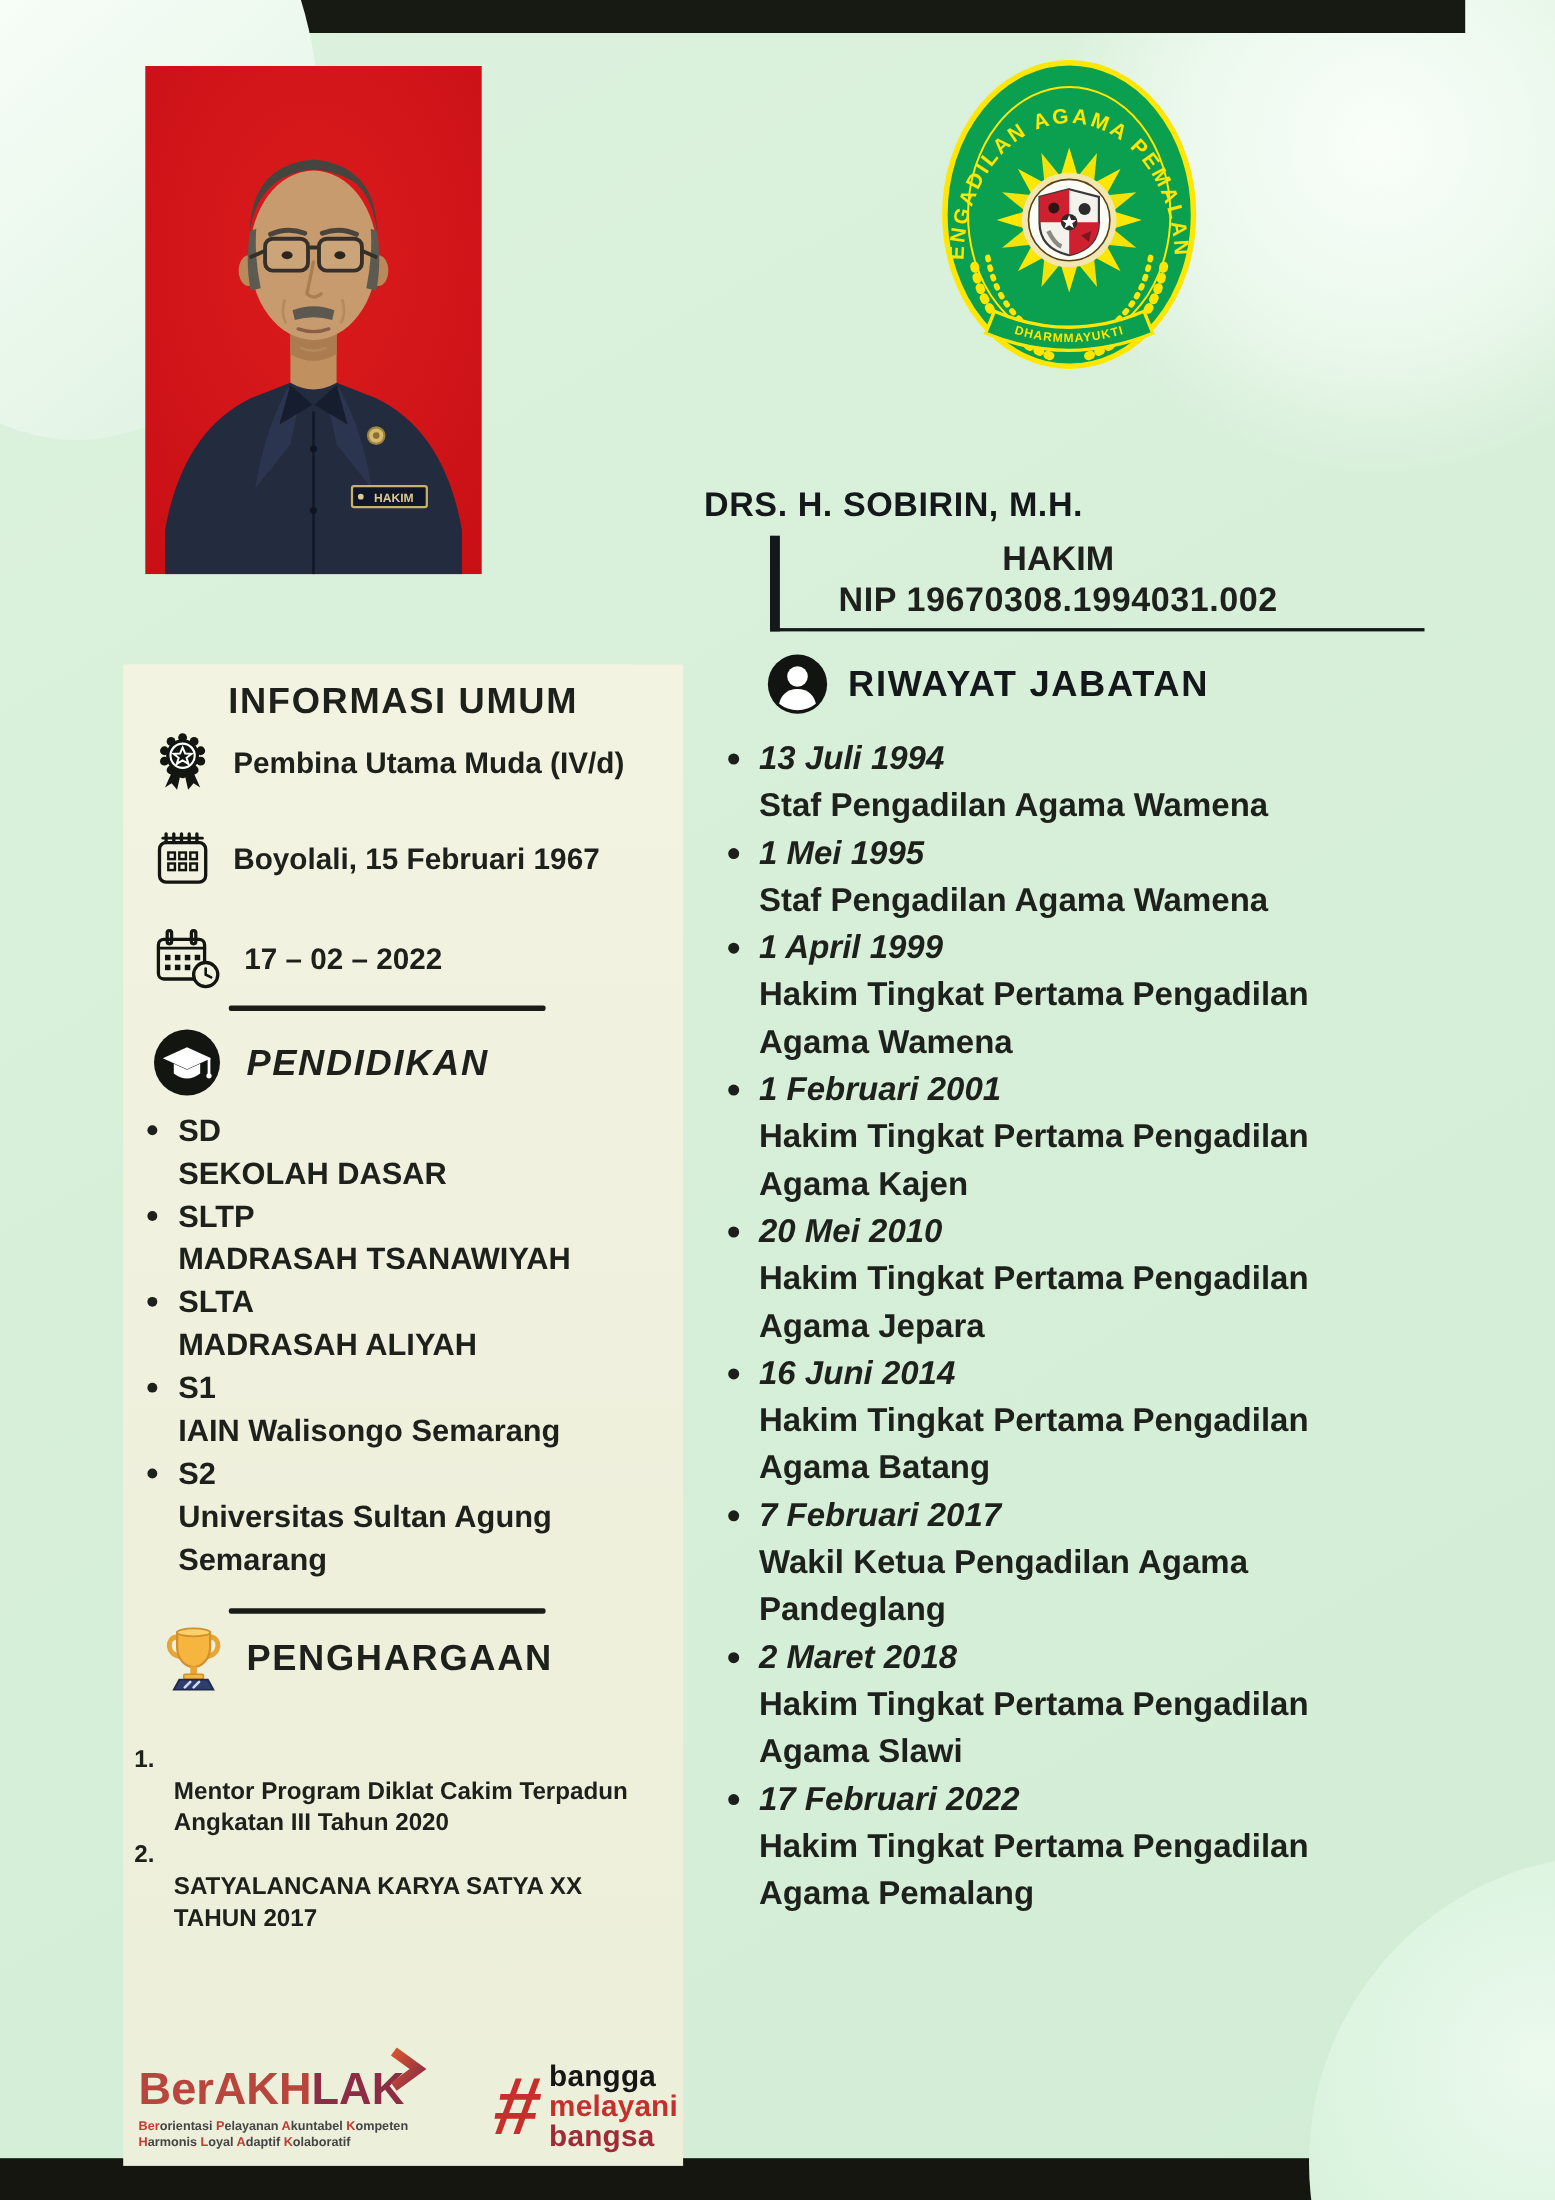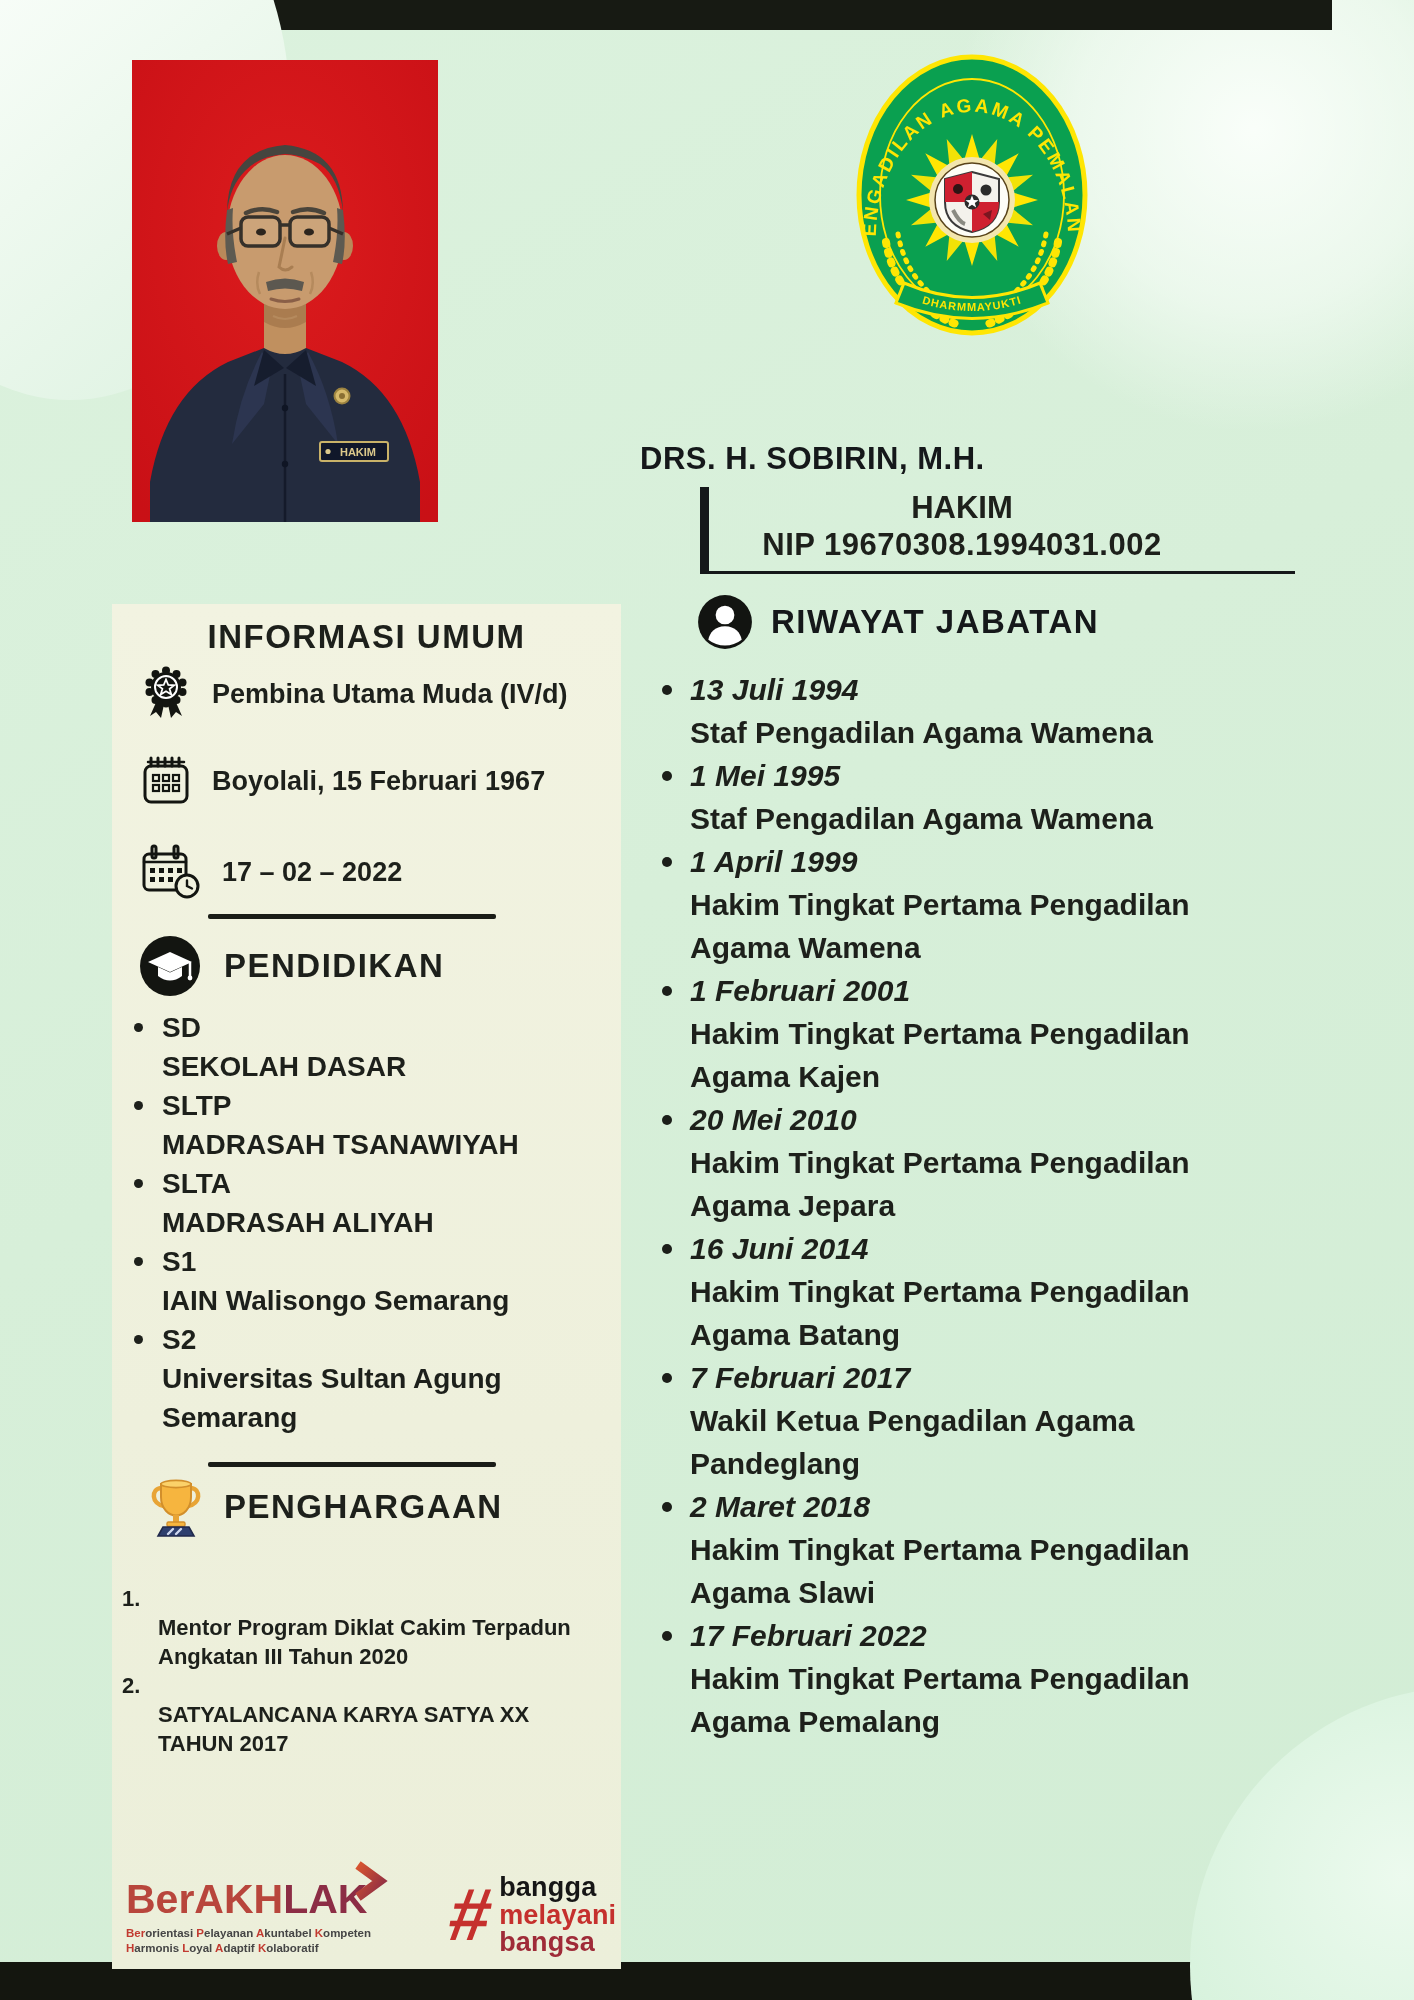--- a/index.html
+++ b/index.html
@@ -24,21 +24,21 @@
   .panel{position:absolute;left:112px;top:568px;width:509px;height:1365px;z-index:3;
          background:linear-gradient(180deg,#f2f3e1 0%,#eef0dc 60%,#ecefda 100%);margin-top:36px;}
   .panel-title{position:absolute;top:14px;left:0;right:0;text-align:center;
                font-size:33px;font-weight:bold;letter-spacing:1.5px;}
   .info-row{position:absolute;left:28px;display:flex;align-items:center;gap:20px;}
   .info-row .txt{font-size:27px;font-weight:bold;}
   .row-1{top:62px;} .row-2{top:150px;} .row-3{top:240px;}
   .divider{position:absolute;left:96px;width:288px;height:5px;background:#1a1d17;border-radius:2px;}
   .div-1{top:310px;} .div-2{top:858px;}
   .section-head{position:absolute;display:flex;align-items:center;}
-  .edu-head{left:26px;top:330px;gap:22px;}
+  .edu-head{left:26px;top:330px;gap:22px;font-style:italic;}
   .award-head{left:34px;top:872px;gap:18px;}
   .section-head .title{font-size:33px;font-weight:bold;letter-spacing:1.5px;}
   .edu-list{position:absolute;left:20px;top:404px;margin:0;padding:0;list-style:none;}
   .edu-list li{position:relative;padding-left:30px;font-size:28px;font-weight:bold;line-height:39px;}
   .edu-list li::before{content:"";position:absolute;left:2px;top:15px;width:9px;height:9px;border-radius:50%;background:#1d201b;}
   .edu-school{white-space:pre-line;}
   .award-list{position:absolute;left:10px;top:980px;width:480px;}
   .award-item{position:relative;padding-left:36px;font-size:22px;font-weight:bold;line-height:29px;white-space:pre-line;}
   .award-item .num{position:absolute;left:0;top:0;}
 

